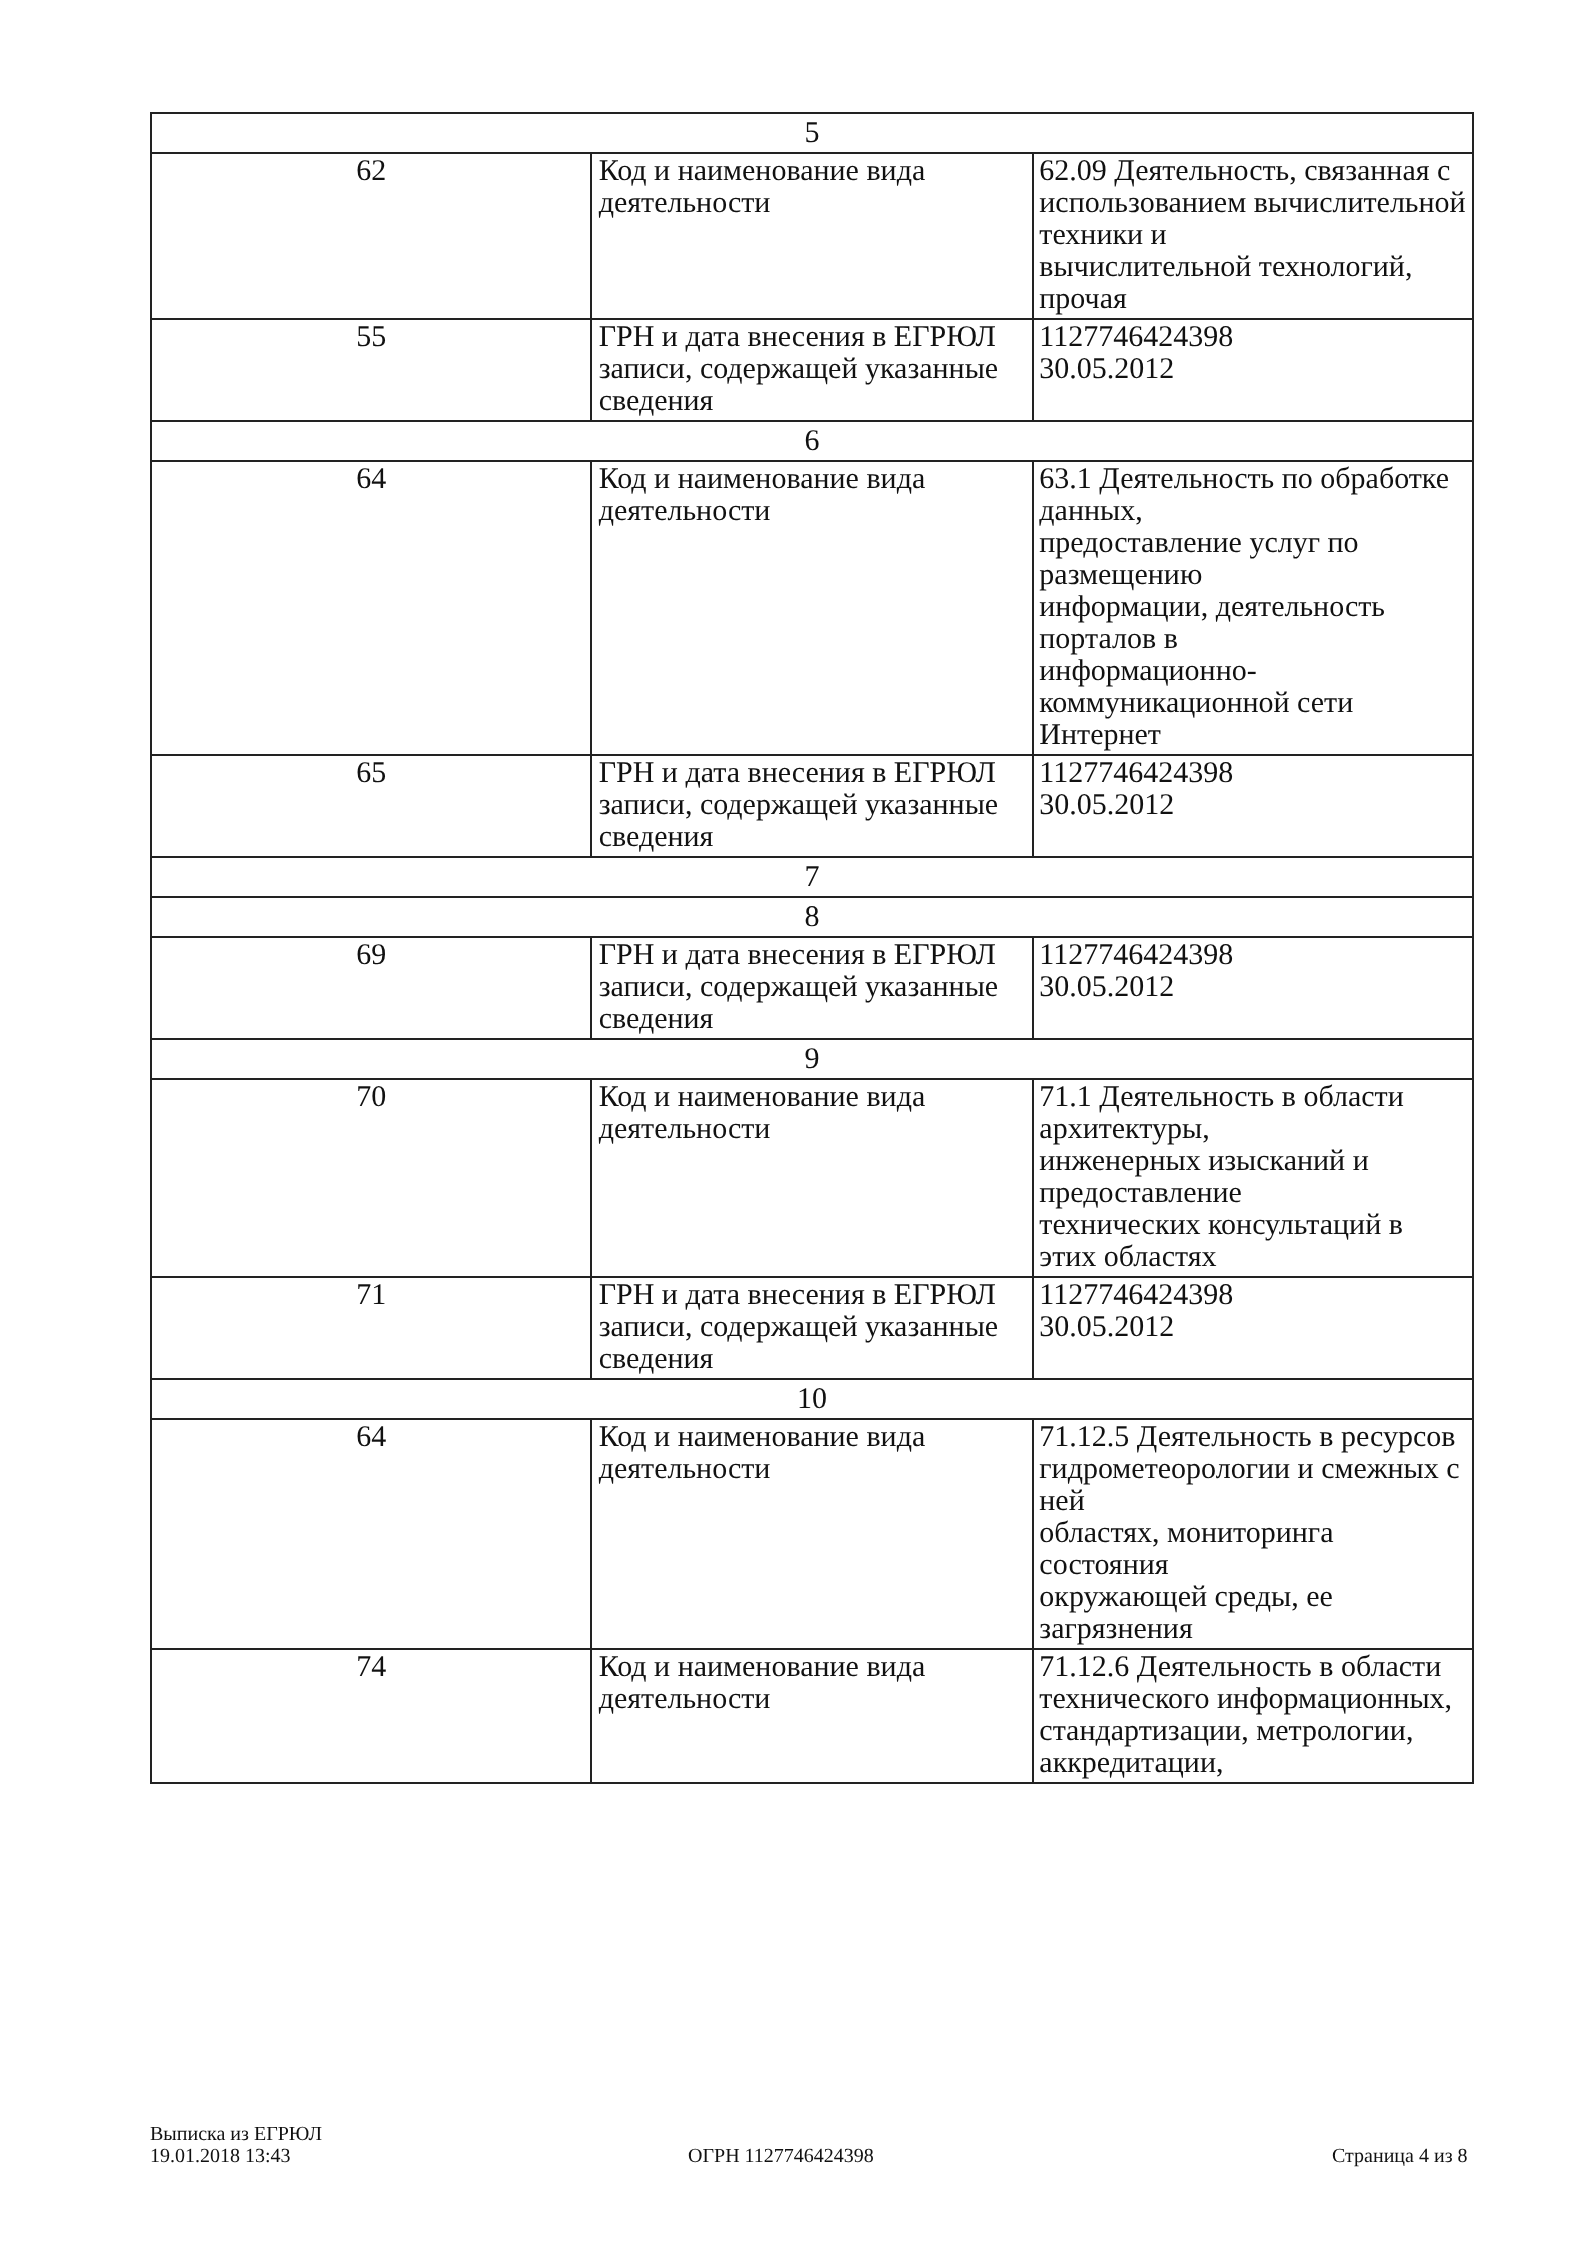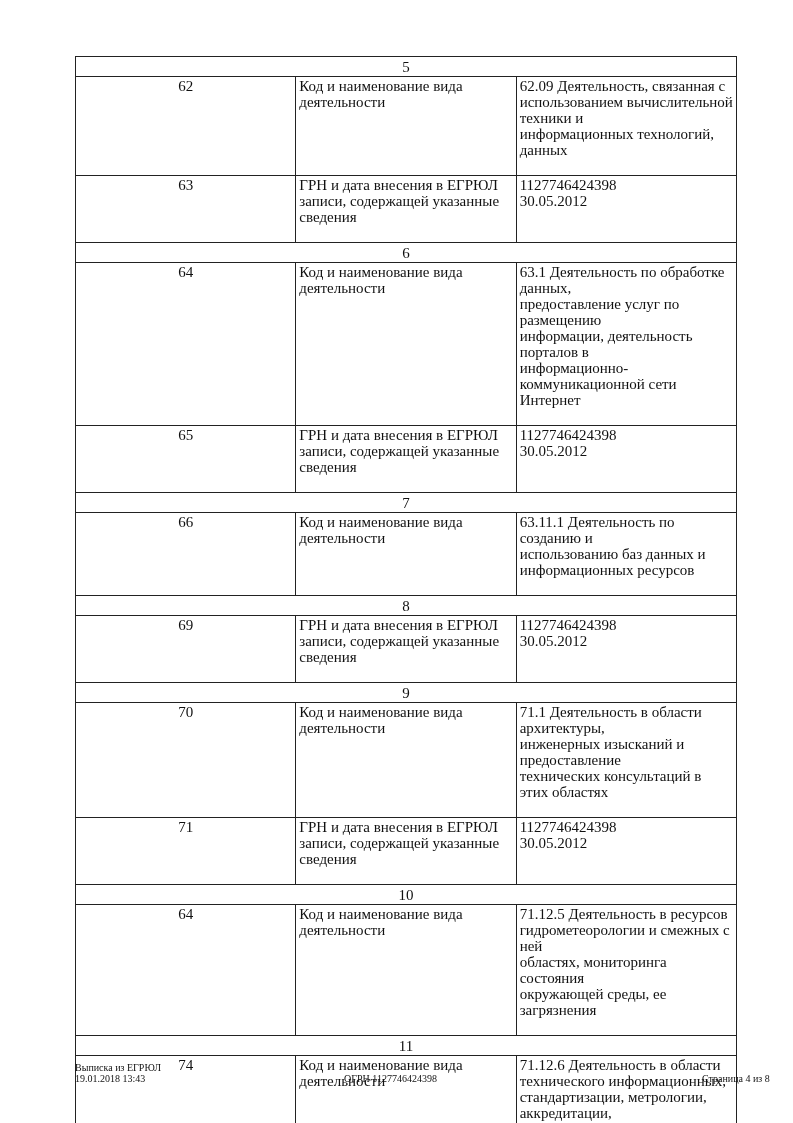--- a/index.html
+++ b/index.html
@@ -1,48 +1,48 @@
 <!DOCTYPE html>
 <html><head>
 <meta charset="utf-8">
 <style>
   html, body { margin: 0; padding: 0; background: #ffffff; }
   body { width: 793px; height: 1123px; position: relative; overflow: hidden;
          font-family: "Liberation Serif", serif; color: #111; }
   #doc-table { position: absolute; left: 75px; top: 56px; width: 662px;
                border-collapse: collapse; table-layout: fixed; font-size: 15px; line-height: 16px; }
-  #doc-table td { border: 1px solid #222; vertical-align: top; padding: 1px 3px 17px 3px; }
+  #doc-table td { border: 1px solid #222; vertical-align: top; padding: 1px 3px 1px 3px; }
   #doc-table td.num { width: 40px; text-align: center; }
   #doc-table td.label { width: 300px; }
   #doc-table td.section { text-align: center; padding: 2px 0 1px 0; }
   .val-line { display: block; }
   .footer { position: absolute; font-size: 10px; line-height: 11px; font-family: "Liberation Serif", serif; }
   #footer-left { left: 75px; top: 1062px; }
   #footer-center { left: 344px; top: 1073px; }
-  #footer-right { left: 702px; top: 1073px; }
+  #footer-right { left: 666px; top: 1073px; }
 </style>
 </head>
 <body>
 
 <table id="doc-table">
   <tbody id="doc-tbody">
       <tr>
         <td class="section" colspan="3">5</td>
       </tr>
       <tr>
         <td class="num">62</td>
         <td class="label">Код и наименование вида деятельности</td>
         <td class="value">
           <span class="val-line">62.09 Деятельность, связанная с</span>
           <span class="val-line">использованием вычислительной техники и</span>
-          <span class="val-line">информационных технологий, данных</span>
+          <span class="val-line">вычислительной технологий, прочая</span>
         </td>
       </tr>
       <tr>
-        <td class="num">63</td>
+        <td class="num">55</td>
         <td class="label">ГРН и дата внесения в ЕГРЮЛ записи, содержащей указанные сведения</td>
         <td class="value">
           <span class="val-line">1127746424398</span>
           <span class="val-line">30.05.2012</span>
         </td>
       </tr>
       <tr>
         <td class="section" colspan="3">6</td>
       </tr>
       <tr>
@@ -59,29 +59,20 @@
       <tr>
         <td class="num">65</td>
         <td class="label">ГРН и дата внесения в ЕГРЮЛ записи, содержащей указанные сведения</td>
         <td class="value">
           <span class="val-line">1127746424398</span>
           <span class="val-line">30.05.2012</span>
         </td>
       </tr>
       <tr>
         <td class="section" colspan="3">7</td>
-      </tr>
-      <tr>
-        <td class="num">66</td>
-        <td class="label">Код и наименование вида деятельности</td>
-        <td class="value">
-          <span class="val-line">63.11.1 Деятельность по созданию и</span>
-          <span class="val-line">использованию баз данных и</span>
-          <span class="val-line">информационных ресурсов</span>
-        </td>
       </tr>
       <tr>
         <td class="section" colspan="3">8</td>
       </tr>
       <tr>
         <td class="num">69</td>
         <td class="label">ГРН и дата внесения в ЕГРЮЛ записи, содержащей указанные сведения</td>
         <td class="value">
           <span class="val-line">1127746424398</span>
           <span class="val-line">30.05.2012</span>
@@ -114,23 +105,20 @@
         <td class="num">64</td>
         <td class="label">Код и наименование вида деятельности</td>
         <td class="value">
           <span class="val-line">71.12.5 Деятельность в ресурсов</span>
           <span class="val-line">гидрометеорологии и смежных с ней</span>
           <span class="val-line">областях, мониторинга состояния</span>
           <span class="val-line">окружающей среды, ее загрязнения</span>
         </td>
       </tr>
       <tr>
-        <td class="section" colspan="3">11</td>
-      </tr>
-      <tr>
         <td class="num">74</td>
         <td class="label">Код и наименование вида деятельности</td>
         <td class="value">
           <span class="val-line">71.12.6 Деятельность в области</span>
           <span class="val-line">технического информационных,</span>
           <span class="val-line">стандартизации, метрологии, аккредитации,</span>
         </td>
       </tr>
     </tbody>
 </table>

